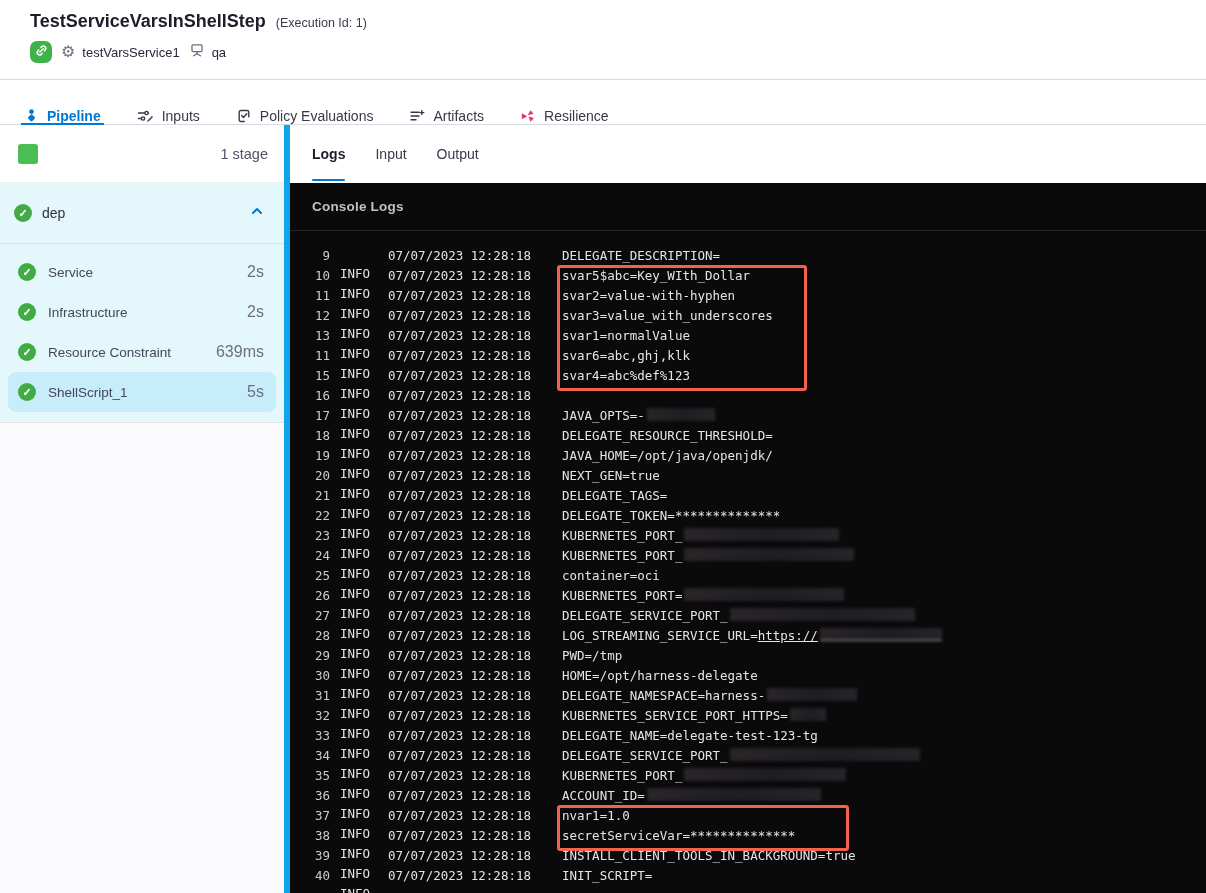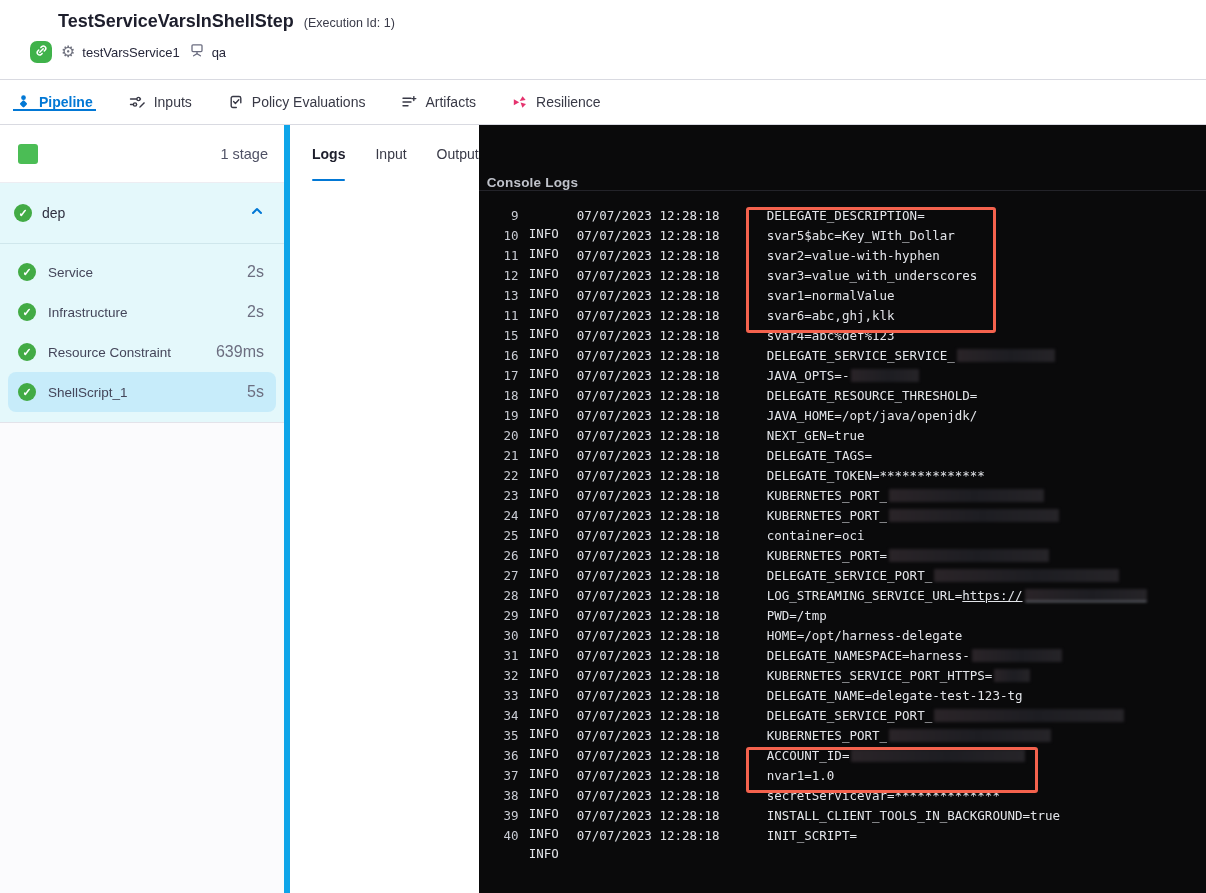--- a/index.html
+++ b/index.html
@@ -3,32 +3,32 @@
 <meta charset="utf-8">
 <style>
   * { box-sizing: border-box; }
   html,body { margin:0; padding:0; }
   body {
     width:1206px; height:893px; overflow:hidden; background:#fff;
     font-family:"Liberation Sans", sans-serif;
   }
   
   .page-header { height:80px; border-bottom:1px solid #d9dae1; padding:11px 0 0 30px; }
-  .title-row { display:flex; align-items:baseline; gap:10px;margin-left:28px; }
+  .title-row { display:flex; align-items:baseline; gap:10px; }
   .page-title { font-size:18px; font-weight:700; color:#1d1e2c; }
   .exec-id { font-size:12.5px; color:#3a3b49; }
   .meta-row { display:flex; align-items:center; gap:9px; margin-top:9px; }
   .svc-badge { width:22px; height:22px; border-radius:7px; background:#3fb24a;
     display:flex; align-items:center; justify-content:center; }
   .gear { font-size:16px; color:#70727f; line-height:1; }
   .meta-label { font-size:13px; color:#26273a;text-align:right; }
   .meta-chip { display:flex; align-items:center; gap:7px; cursor:pointer; }
   
-  .nav-tabs { height:45px; border-bottom:1px solid #d9dae1; display:flex; align-items:center;
-    padding-left:16px; gap:36px; background:#fff; }
+  .nav-tabs { height:45px; border-bottom:1px solid #d9dae1; display:flex; align-items:flex-end;
+    padding-left:24px; gap:36px; background:#fff; }
   .nav-tab { display:flex; align-items:center; gap:8px; font-size:14px; color:#383946;
     position:relative; cursor:pointer; }
   .nav-tab.active { color:#0278d5; font-weight:700; }
   .nav-tab.active::after { content:""; position:absolute; left:-3px; right:-3px; bottom:-1px;
     height:2px; background:#0278d5; }
   .nav-tab svg { display:block; }
   
   .body-row { display:flex; height:768px; }
   .sidebar { width:290px; min-width:290px; border-right:6px solid #0ea5e9;
     display:flex; flex-direction:column; background:#fff; }
@@ -43,36 +43,36 @@
   .steps { padding:8px 8px 10px 8px; }
   .step { height:40px; border-radius:8px; display:flex; align-items:center;
     padding:0 12px 0 10px; gap:12px; cursor:pointer; }
   .step.selected { background:#c7ecfa; }
   .step-name { font-size:13.5px; color:#44465a; flex:1; }
   .step-dur { font-size:16px; color:#6c6e80; }
   .chk { width:18px; height:18px; min-width:18px; border-radius:50%; background:#42ab45;
     color:#fff; font-size:11px; font-weight:bold; display:flex; align-items:center; justify-content:center; }
   .sidebar-rest { flex:1; border-top:1px solid #e3e3ea; background:#fbfbfd; }
   
-  .main { flex:1; display:flex; min-width:0; }
+  .main { flex:1; display:flex; flex-direction:column; min-width:0; }
   .log-tabs { height:58px; display:flex; align-items:stretch; padding-left:22px; gap:30px; background:#fff; }
   .log-tab { display:flex; align-items:center; font-size:14px; color:#383946; position:relative; cursor:pointer; }
   .log-tab.active { font-weight:700; color:#1d1e2c; }
   .log-tab.active::after { content:""; position:absolute; left:0; right:0; bottom:2px;
     height:2.5px; background:#0278d5; border-radius:2px; }
   .console { flex:1; background:#0a0a0b; position:relative; overflow:hidden; }
-  .console-header { height:66px; display:flex; align-items:flex-end; padding-left:8px;
+  .console-header { height:48px; display:flex; align-items:center; padding-left:22px;
     border-bottom:1px solid #232329; }
   .console-title { font-size:13.5px; font-weight:700; color:#bfc2ca; letter-spacing:.2px; }
   .log-area { padding-top:14px; font-family:"DejaVu Sans Mono", monospace; font-size:12.5px; color:#e3e5ea; }
   .log-line { height:20px; display:flex; align-items:center; white-space:pre; }
   .col-num { width:40px; text-align:right; color:#c9ccd4; }
   .col-level { margin-left:10px; width:40px;margin-top:36px; }
   .col-ts { margin-left:8px; width:142px; }
-  .col-msg { margin-left:48px; display:flex; align-items:center; }
+  .col-msg { margin-left:32px; display:flex; align-items:flex-start; }
   .lnk { text-decoration:underline; }
   .redacted { display:inline-block; height:13px; border-radius:1px;
     background:linear-gradient(90deg,#2a2428,#1d1d22 55%,#262428); filter:blur(1.6px); margin-left:2px; }
   .redacted.ru { border-bottom:1.5px solid #9aa0ab; }
   .hl-box { position:absolute; border:3.5px solid #f4624d; border-radius:3px; pointer-events:none; }
 </style>
 </head>
 <body>
 
 <div class="page-header">
@@ -292,25 +292,20 @@
     <span class="col-msg">
       <span>svar4=abc%def%123</span>
       
       
     </span>
   </div>
           <div class="log-line">
     <span class="col-num">16</span>
     <span class="col-level">INFO</span>
     <span class="col-ts">07/07/2023 12:28:18</span>
-    <span class="col-msg">
-      <span>DELEGATE_SERVICE_SERVICE_</span>
-      
-      <span class="redacted" style="width: 98px;"></span>
-    </span>
   </div>
           <div class="log-line">
     <span class="col-num">17</span>
     <span class="col-level">INFO</span>
     <span class="col-ts">07/07/2023 12:28:18</span>
     <span class="col-msg">
       <span>JAVA_OPTS=-</span>
       
       <span class="redacted" style="width: 68px;"></span>
     </span>

